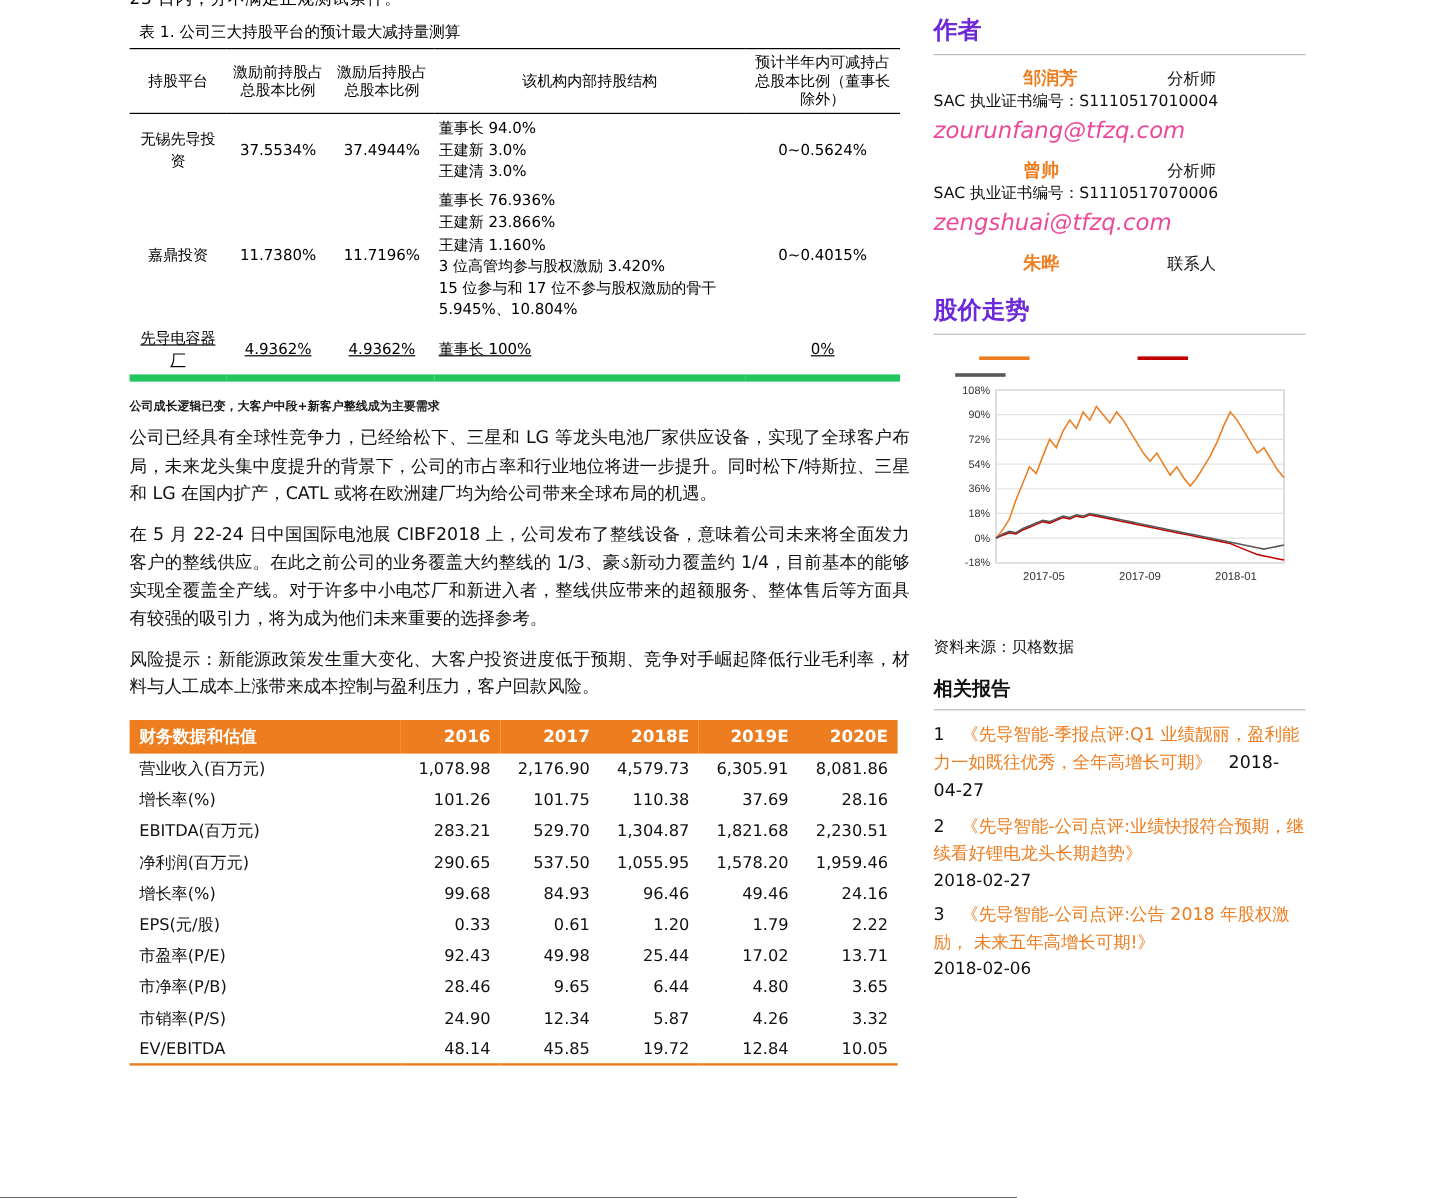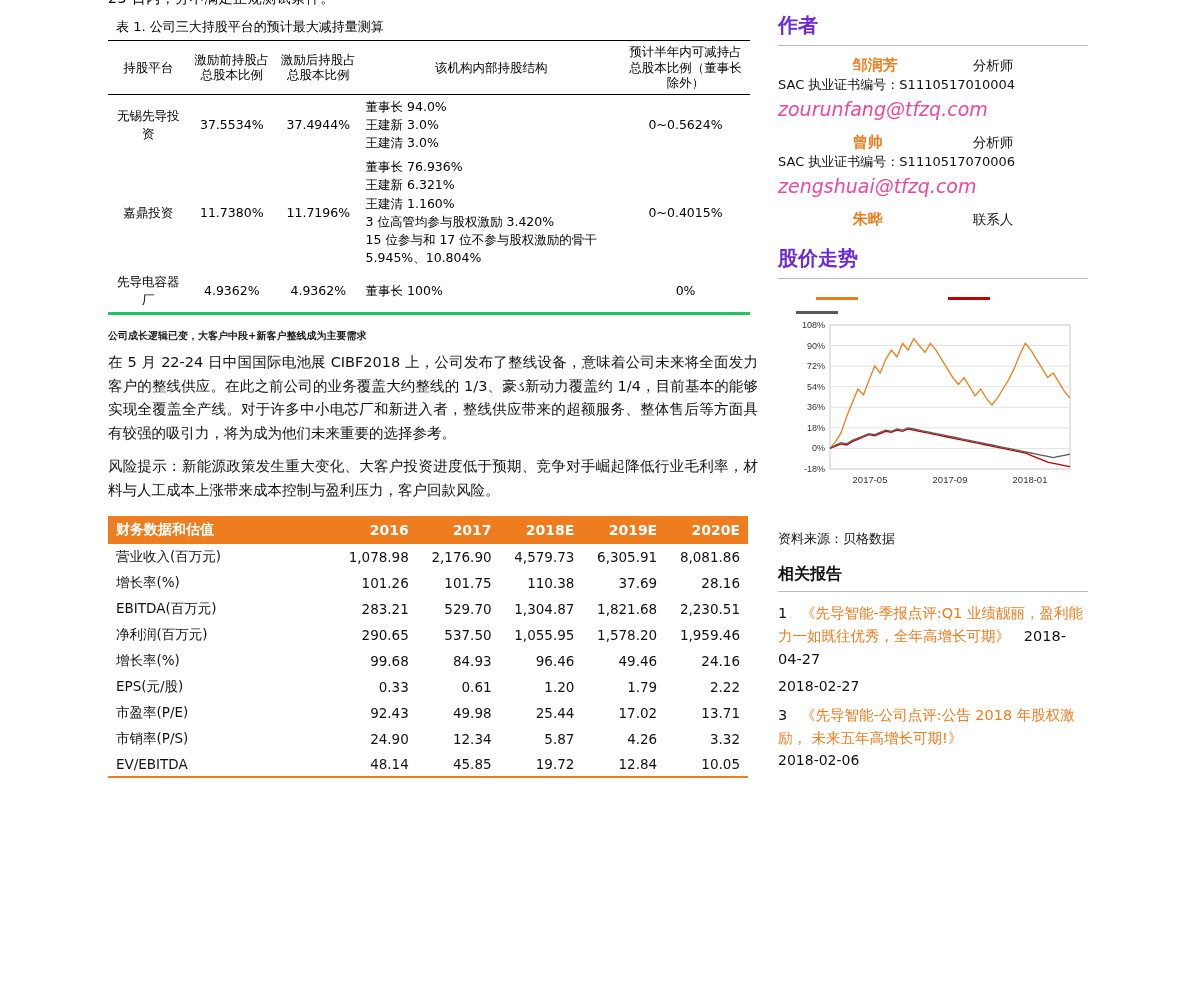--- a/index.html
+++ b/index.html
@@ -13,21 +13,21 @@
   .clip-top{position:absolute;left:108px;top:-10px;font-size:14px;color:#000;letter-spacing:.5px;}
 
   
   .tbl1-cap{font-size:13px;color:#000;margin:0 0 4px 8px;}
   table.t1{border-collapse:collapse;width:642px;font-size:12.5px;color:#000;}
   table.t1 td,table.t1 th{padding:3px 4px;vertical-align:middle;}
   .t1 thead th{border-top:1px solid #000;border-bottom:1px solid #000;font-weight:normal;line-height:1.25;}
   .t1 tbody td{line-height:1.45;}
   .t1 .c{text-align:center;}
   .t1 .l{text-align:left;}
-  .t1-bottomline{border-bottom:3px solid #22c55e;}
+  .t1-bottomline{border-bottom:6px solid #22c55e;text-decoration:underline;}
   .src{font-size:12px;color:#000;margin:5px 0 0 28px;}
 
   
   h3.sec{font-size:10px;color:#1a1a1a;margin:14px 0 8px 0;font-weight:bold;}
   p.body{font-size:14.5px;line-height:1.62;margin:0 0 10px 0;color:#111;text-align:justify;}
 
   
   table.fin{border-collapse:collapse;width:640px;font-size:13.5px;margin-top:14px;}
   table.fin th{background:#ED7D1F;color:#fff;font-weight:bold;padding:5px 8px;font-size:14px;}
   table.fin th.lbl{text-align:left;}
@@ -90,39 +90,40 @@
             <div>王建清 3.0%</div>
           </td>
           <td class="c">0~0.5624%</td>
         </tr>
         <tr>
           <td class="c">嘉鼎投资</td>
           <td class="c">11.7380%</td>
           <td class="c">11.7196%</td>
           <td class="l">
             <div>董事长 76.936%</div>
-            <div>王建新 6.321%</div>
+            <div>王建新 23.866%</div>
             <div>王建清 1.160%</div>
             <div>3 位高管均参与股权激励 3.420%</div>
             <div>15 位参与和 17 位不参与股权激励的骨干</div>
             <div>5.945%、10.804%</div>
           </td>
           <td class="c">0~0.4015%</td>
         </tr>
         <tr class="t1-bottomline">
           <td class="c">先导电容器厂</td>
           <td class="c">4.9362%</td>
           <td class="c">4.9362%</td>
           <td class="l">董事长 100%</td>
           <td class="c">0%</td>
         </tr>
       </tbody>
     </table>
 
     <h3 class="sec cn">公司成长逻辑已变，大客户中段+新客户整线成为主要需求</h3>
+    <p class="body cn">公司已经具有全球性竞争力，已经给松下、三星和 LG 等龙头电池厂家供应设备，实现了全球客户布局，未来龙头集中度提升的背景下，公司的市占率和行业地位将进一步提升。同时松下/特斯拉、三星和 LG 在国内扩产，CATL 或将在欧洲建厂均为给公司带来全球布局的机遇。</p>
     <p class="body cn">在 5 月 22-24 日中国国际电池展 CIBF2018 上，公司发布了整线设备，意味着公司未来将全面发力客户的整线供应。在此之前公司的业务覆盖大约整线的 1/3、豪ડ新动力覆盖约 1/4，目前基本的能够实现全覆盖全产线。对于许多中小电芯厂和新进入者，整线供应带来的超额服务、整体售后等方面具有较强的吸引力，将为成为他们未来重要的选择参考。</p>
     <p class="body cn">风险提示：新能源政策发生重大变化、大客户投资进度低于预期、竞争对手崛起降低行业毛利率，材料与人工成本上涨带来成本控制与盈利压力，客户回款风险。</p>
 
     <table class="fin cn">
       <thead>
         <tr>
           <th class="lbl" style="width:210px">财务数据和估值</th>
           <th class="num">2016</th>
           <th class="num">2017</th>
           <th class="num">2018E</th>
@@ -179,20 +180,28 @@
           <td class="num">1.79</td>
           <td class="num">2.22</td>
         </tr>
         <tr>
           <td class="lbl">市盈率(P/E)</td>
           <td class="num">92.43</td>
           <td class="num">49.98</td>
           <td class="num">25.44</td>
           <td class="num">17.02</td>
           <td class="num">13.71</td>
+        </tr>
+        <tr>
+          <td class="lbl">市净率(P/B)</td>
+          <td class="num">28.46</td>
+          <td class="num">9.65</td>
+          <td class="num">6.44</td>
+          <td class="num">4.80</td>
+          <td class="num">3.65</td>
         </tr>
         <tr>
           <td class="lbl">市销率(P/S)</td>
           <td class="num">24.90</td>
           <td class="num">12.34</td>
           <td class="num">5.87</td>
           <td class="num">4.26</td>
           <td class="num">3.32</td>
         </tr>
         <tr class="last">
@@ -290,20 +299,25 @@
       <div class="rep cn">
         <span class="num">1</span>
         <span>&nbsp;</span>
         <span class="ttl">《先导智能-季报点评:Q1 业绩靓丽，盈利能力一如既往优秀，全年高增长可期》</span>
         <span>&nbsp;</span>
         <span class="date">2018-04-27</span>
       </div>
     </div>
 
     <div style="margin-top:6px;">
+      <div class="rep cn">
+        <span class="num">2</span>
+        <span>&nbsp;</span>
+        <span class="ttl">《先导智能-公司点评:业绩快报符合预期，继续看好锂电龙头长期趋势》</span>
+      </div>
       <div class="rep-date cn">2018-02-27</div>
     </div>
 
     <div>
       <div class="rep cn">
         <span class="num">3</span>
         <span>&nbsp;</span>
         <span class="ttl">《先导智能-公司点评:公告 2018 年股权激励， 未来五年高增长可期!》</span>
       </div>
       <div class="rep-date cn">2018-02-06</div>

